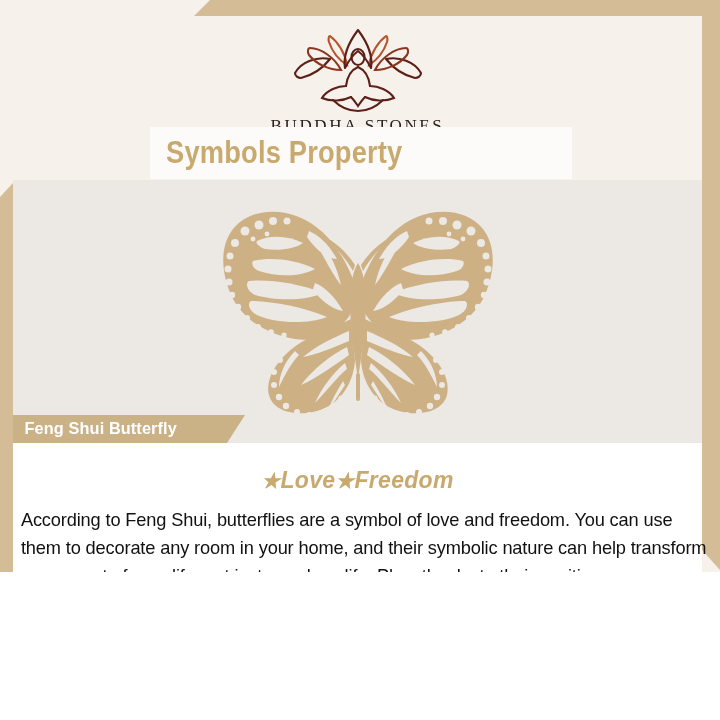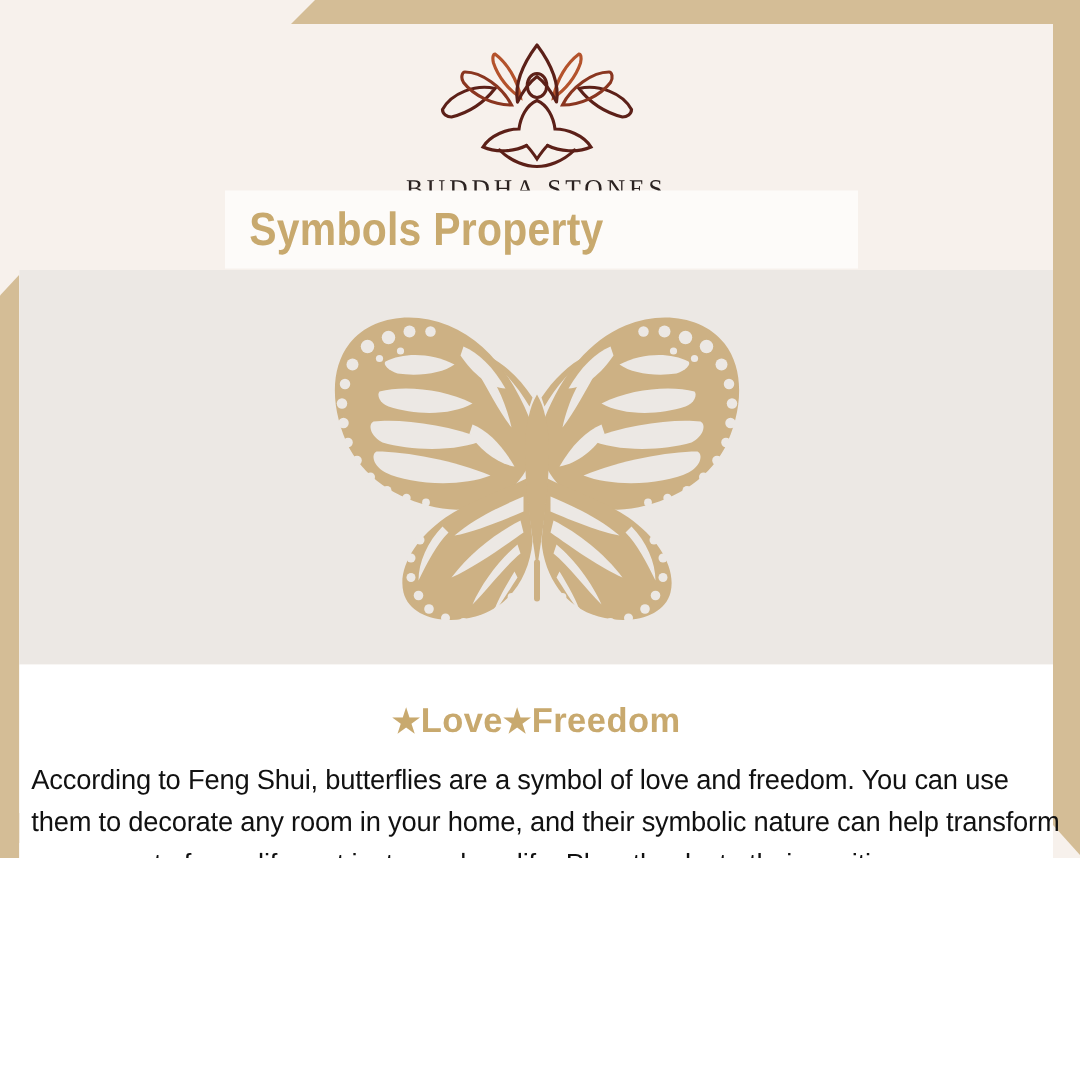--- a/index.html
+++ b/index.html
@@ -131,20 +131,21 @@
     background: #ffffff;
   }
   .desc-heading {
     margin: 24px 0 0 0;
     text-align: center;
     font-size: 23px;
     font-weight: bold;
     color: #c8a96e;
     letter-spacing: .3px;
     white-space: nowrap;
+    font-style: italic;
   }
   .desc-heading .star { font-size: 21px; }
   .desc-body {
     margin: 12px 0 0 0;
     padding: 0 0 0 8px;
     width: 700px;
     font-size: 18.5px;
     line-height: 1.51;
     color: #111111;
     letter-spacing: -.15px;
@@ -309,20 +310,23 @@
               <circle cx="181" cy="206" r="2.8"></circle>
             <circle cx="172" cy="197" r="2.6"></circle>
               <circle cx="239" cy="184" r="3"></circle>
             <circle cx="239" cy="171" r="3"></circle>
               <circle cx="233" cy="159" r="3"></circle>
           </g>
         </svg>
       </span>
     </div>
 
+    <div class="label-banner">
+      <span class="label-banner-text">Feng Shui Butterfly</span>
+    </div>
 
     <div class="desc-panel">
       <div class="desc-heading"><span class="star">★</span><span>Love</span><span class="star">★</span><span>Freedom</span></div>
       <p class="desc-body">According to Feng Shui, butterflies are a symbol of love and freedom. You can use them to decorate any room in your home, and their symbolic nature can help transform any aspect of your life, not just your love life. Plus, thanks to their positive energy, any changes they bring to your life will be for the better.</p>
     </div>
 
   </div>
 </div>
 
 </body></html>

